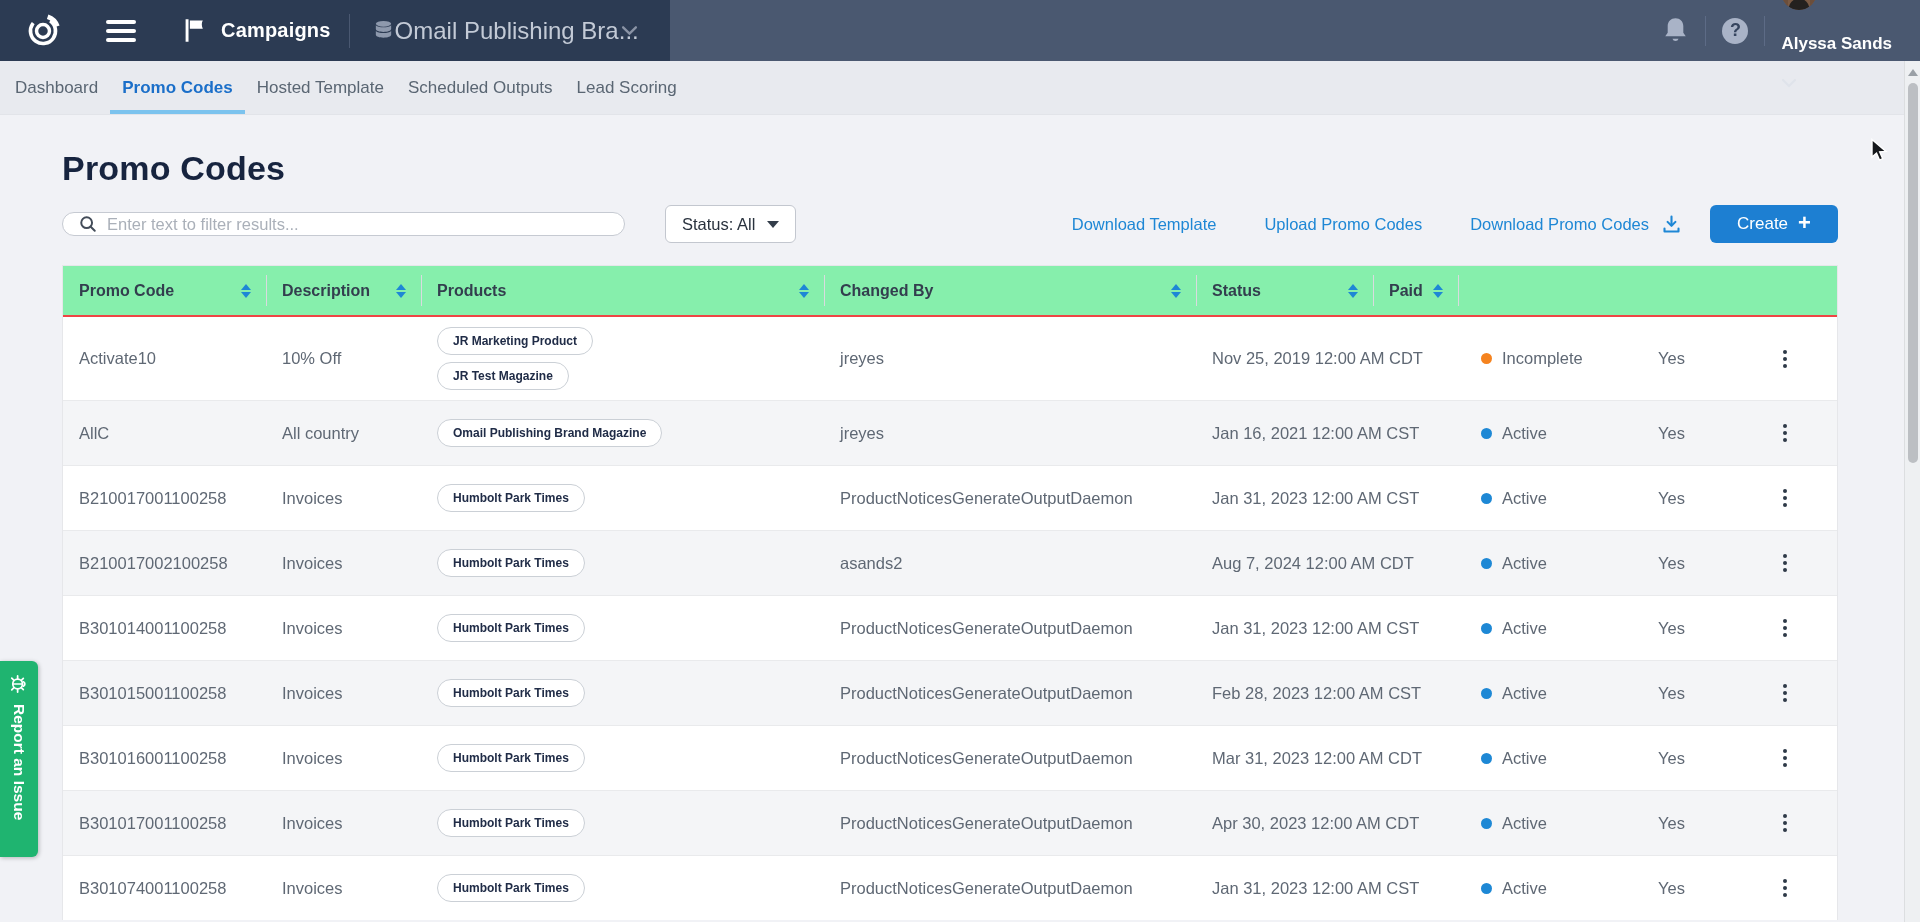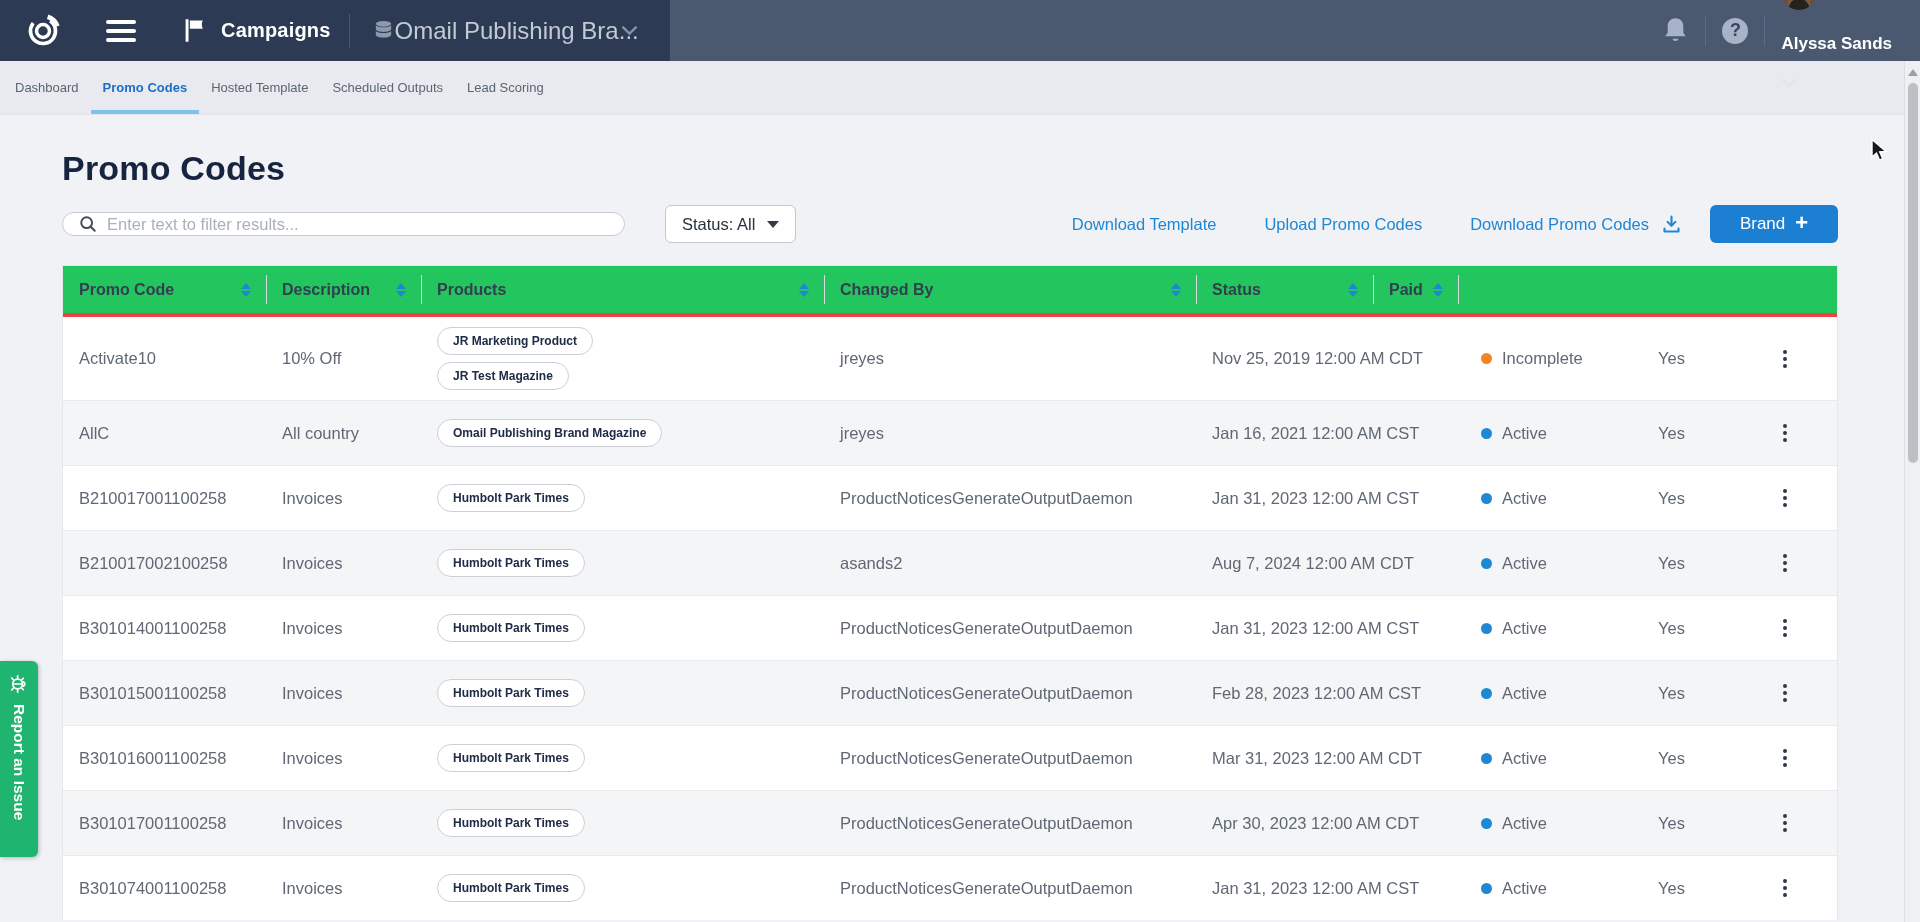--- a/index.html
+++ b/index.html
@@ -20,21 +20,21 @@
   .brand-name { color:#c3cad6; font-size:24px; max-width:190px; white-space:nowrap; }
   .brand-select svg.chev { margin-left:36px; }
   .help-circle { width:26px; height:26px; border-radius:50%; background:#a9b3c7; color:#36455f;
     font-weight:bold; font-size:18px; display:flex; align-items:center; justify-content:center; cursor:pointer; }
   .user-chip { display:flex; align-items:flex-start; gap:24px; cursor:pointer;flex-direction:column; }
   .user-name { color:#fff; font-size:17px; font-weight:bold; }
   .avatar { width:36px; height:36px; border-radius:50%; overflow:hidden; flex:none; }
 
   
   .tabbar { height:54px; background:#e8eaef; display:flex; align-items:stretch; padding-left:3px; border-bottom:1px solid #e2e4e9; }
-  .tab { display:flex; align-items:center; padding:7px 12px; font-size:13px; color:#5a6673; cursor:pointer; position:relative;text-align:right; }
+  .tab { display:flex; align-items:center; padding:7px 12px; font-size:17px; color:#5a6673; cursor:pointer; position:relative;text-align:right; }
   .tab.active { color:#1b6fc9; font-weight:bold; }
   .tab.active::after { content:""; position:absolute; left:0; right:0; bottom:0; height:4px; background:#7cc3ee; }
 
   
   .content { position:absolute; top:115px; left:0; right:0; bottom:0; background:#f1f2f6; overflow:hidden; }
   h1.page-title { margin:34px 0 0 62px; font-size:34px; font-weight:bold; color:#17243f; letter-spacing:.2px; }
 
   .filter-row { display:flex; align-items:center; margin:17px 82px 0 62px; }
   .search-box { width:563px; height:24px; background:#fff; border:1px solid #c6cad2; border-radius:19px;
     display:flex; align-items:center; padding:0 16px; }
@@ -45,21 +45,21 @@
   .caret-down { width:0; height:0; border-left:6px solid transparent; border-right:6px solid transparent;
     border-top:7px solid #333d4a; margin-left:12px; }
   .link-group { margin-left:auto; display:flex; align-items:center; gap:48px; }
   .blue-link { color:#1e87d5; font-size:16.5px; cursor:pointer; display:flex; align-items:center; gap:12px; white-space:nowrap; }
   .btn-create { margin-left:28px; height:38px; width:128px; background:#1d7fd2; color:#fff; border:none; border-radius:6px;
     font-size:17px; font-family:inherit; cursor:pointer; display:flex; align-items:center; justify-content:center; gap:10px; }
   .btn-create .plus { font-size:22px; font-weight:bold; line-height:1; margin-top:-2px; }
 
   
   .table { margin:22px 82px 0 62px; background:#fff; border:1px solid #e6e7ea; border-bottom:none; }
-  .thead { display:flex; height:51px; background:#22c55e; border-bottom:4px solid #ef4444; }
+  .thead { display:flex; height:51px; background:#86efac; border-bottom:2px solid #ef4444; }
   .th { display:flex; align-items:center; justify-content:space-between; padding:0 15px 0 16px;
     font-size:16px; font-weight:bold; color:#333e4e; cursor:pointer; position:relative; }
   .th + .th::before { content:""; position:absolute; left:0; top:9px; bottom:9px; width:1px; background:#d9dbdf; }
   .th.no-sort { cursor:default; }
   .sort { display:flex; flex-direction:column; gap:2px; flex:none; margin-left:6px; }
   .sort i { display:block; width:0; height:0; border-left:5.5px solid transparent; border-right:5.5px solid transparent; }
   .sort i.up { border-bottom:6.5px solid #1e87d5; }
   .sort i.dn { border-top:6.5px solid #1e87d5; }
 
   .trow { display:flex; min-height:65px; align-items:center; border-top:1px solid #e9eaec; background:#fff; }
@@ -203,21 +203,21 @@
       <a class="blue-link">
         <span>Download Promo Codes</span>
         <svg width="21" height="21" viewBox="0 0 24 24" fill="none" stroke="#1e87d5" stroke-width="2.4" stroke-linecap="round" stroke-linejoin="round">
           <path d="M12 3v9.5"></path>
             <path d="M7.5 9l4.5 4.5L16.5 9"></path>
             <path d="M4 16.5V20h16v-3.5"></path>
         </svg>
       </a>
     </div>
     <button class="btn-create">
-      <span>Brand</span>
+      <span>Create</span>
       <span class="plus">+</span>
     </button>
   </div>
 
   <section class="table">
     <div class="thead" id="thead">
         <div class="th c0">
           <span>Promo Code</span>
           <span class="sort">
             <i class="up"></i>

